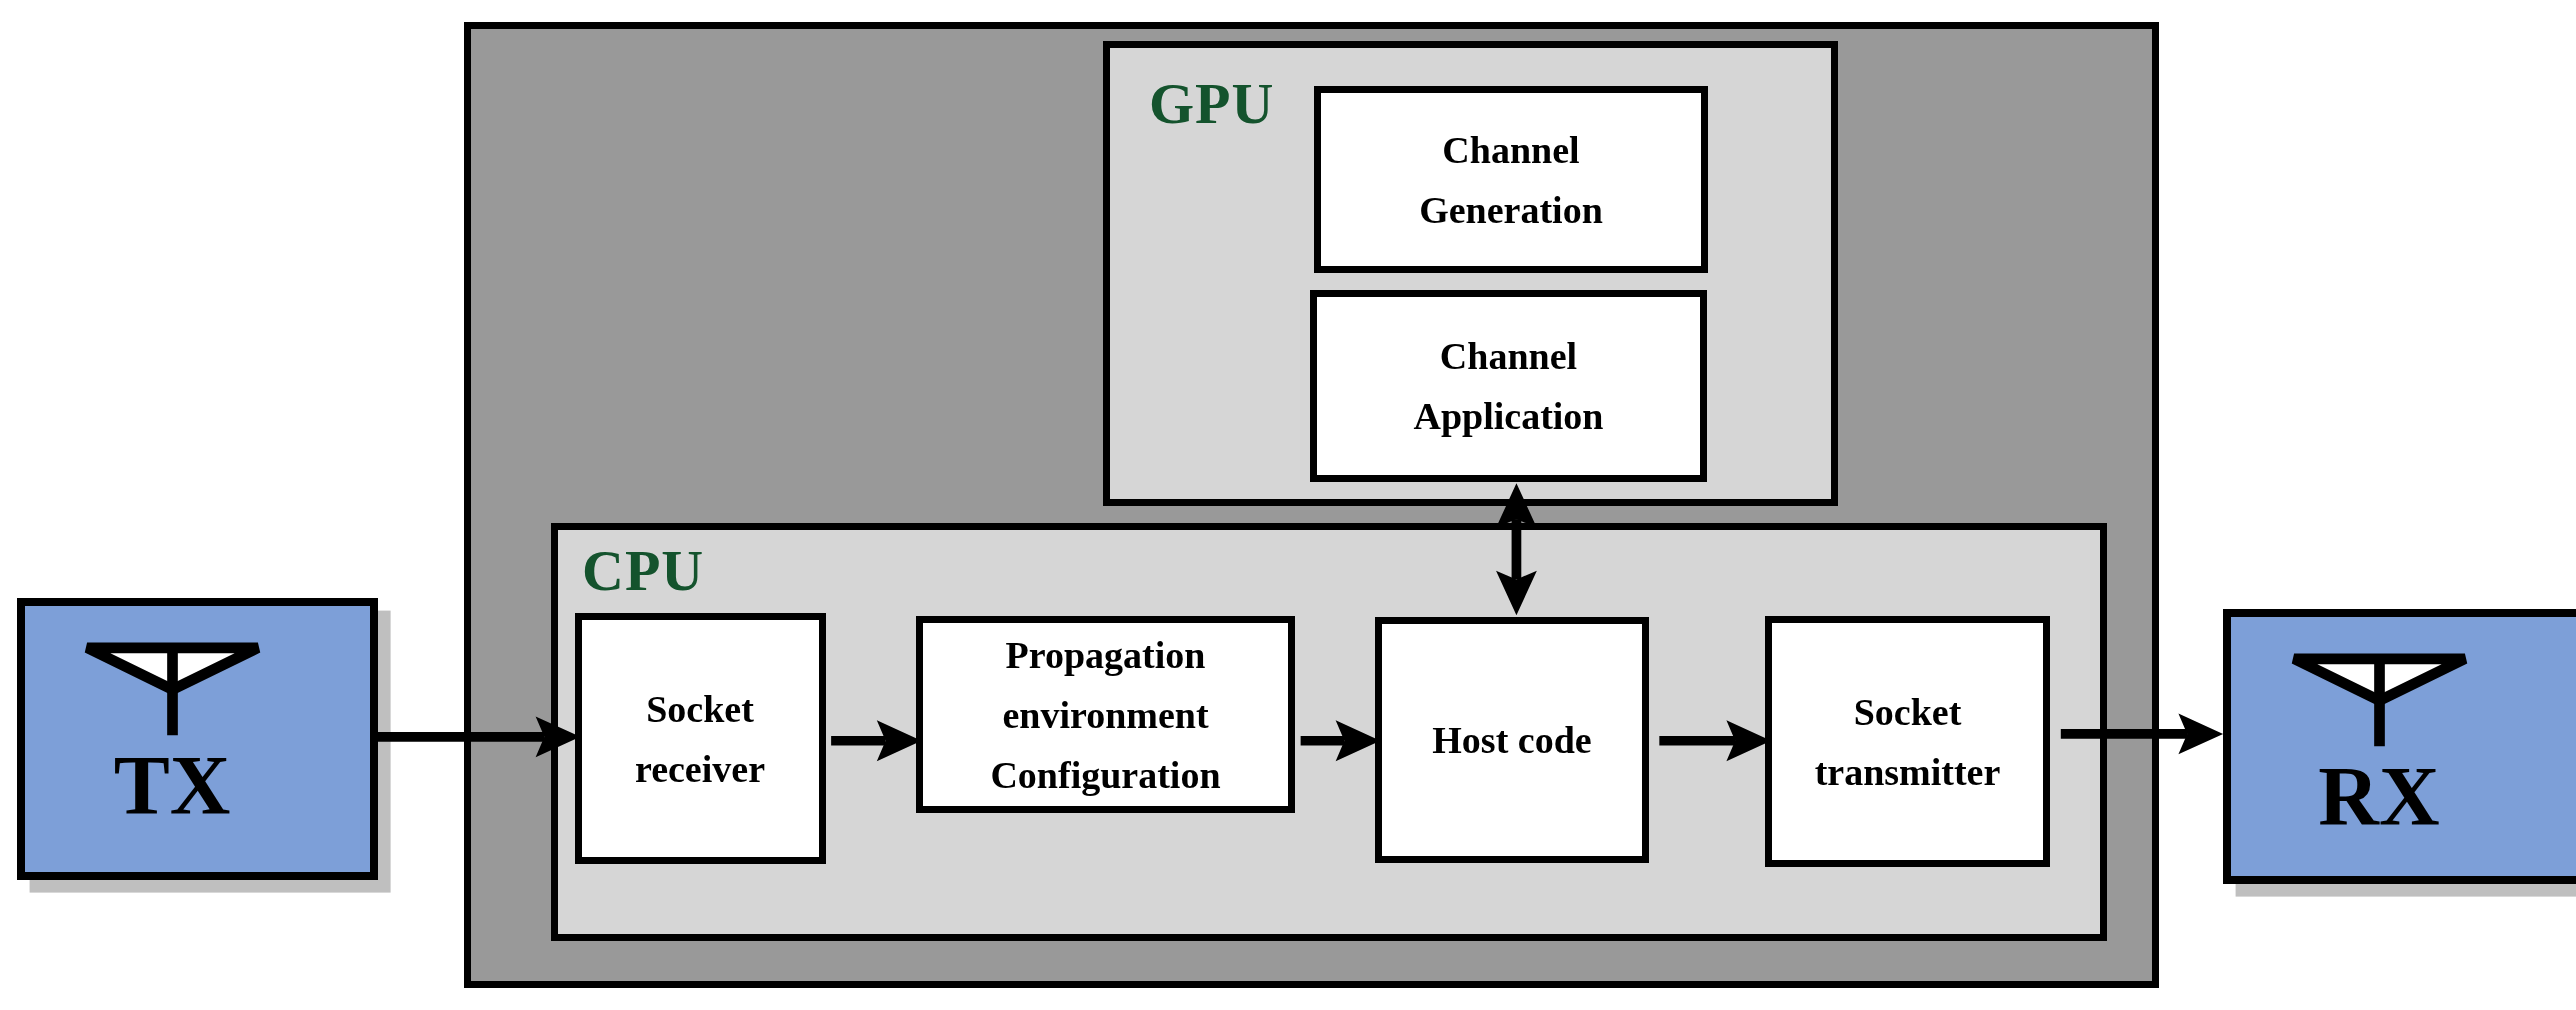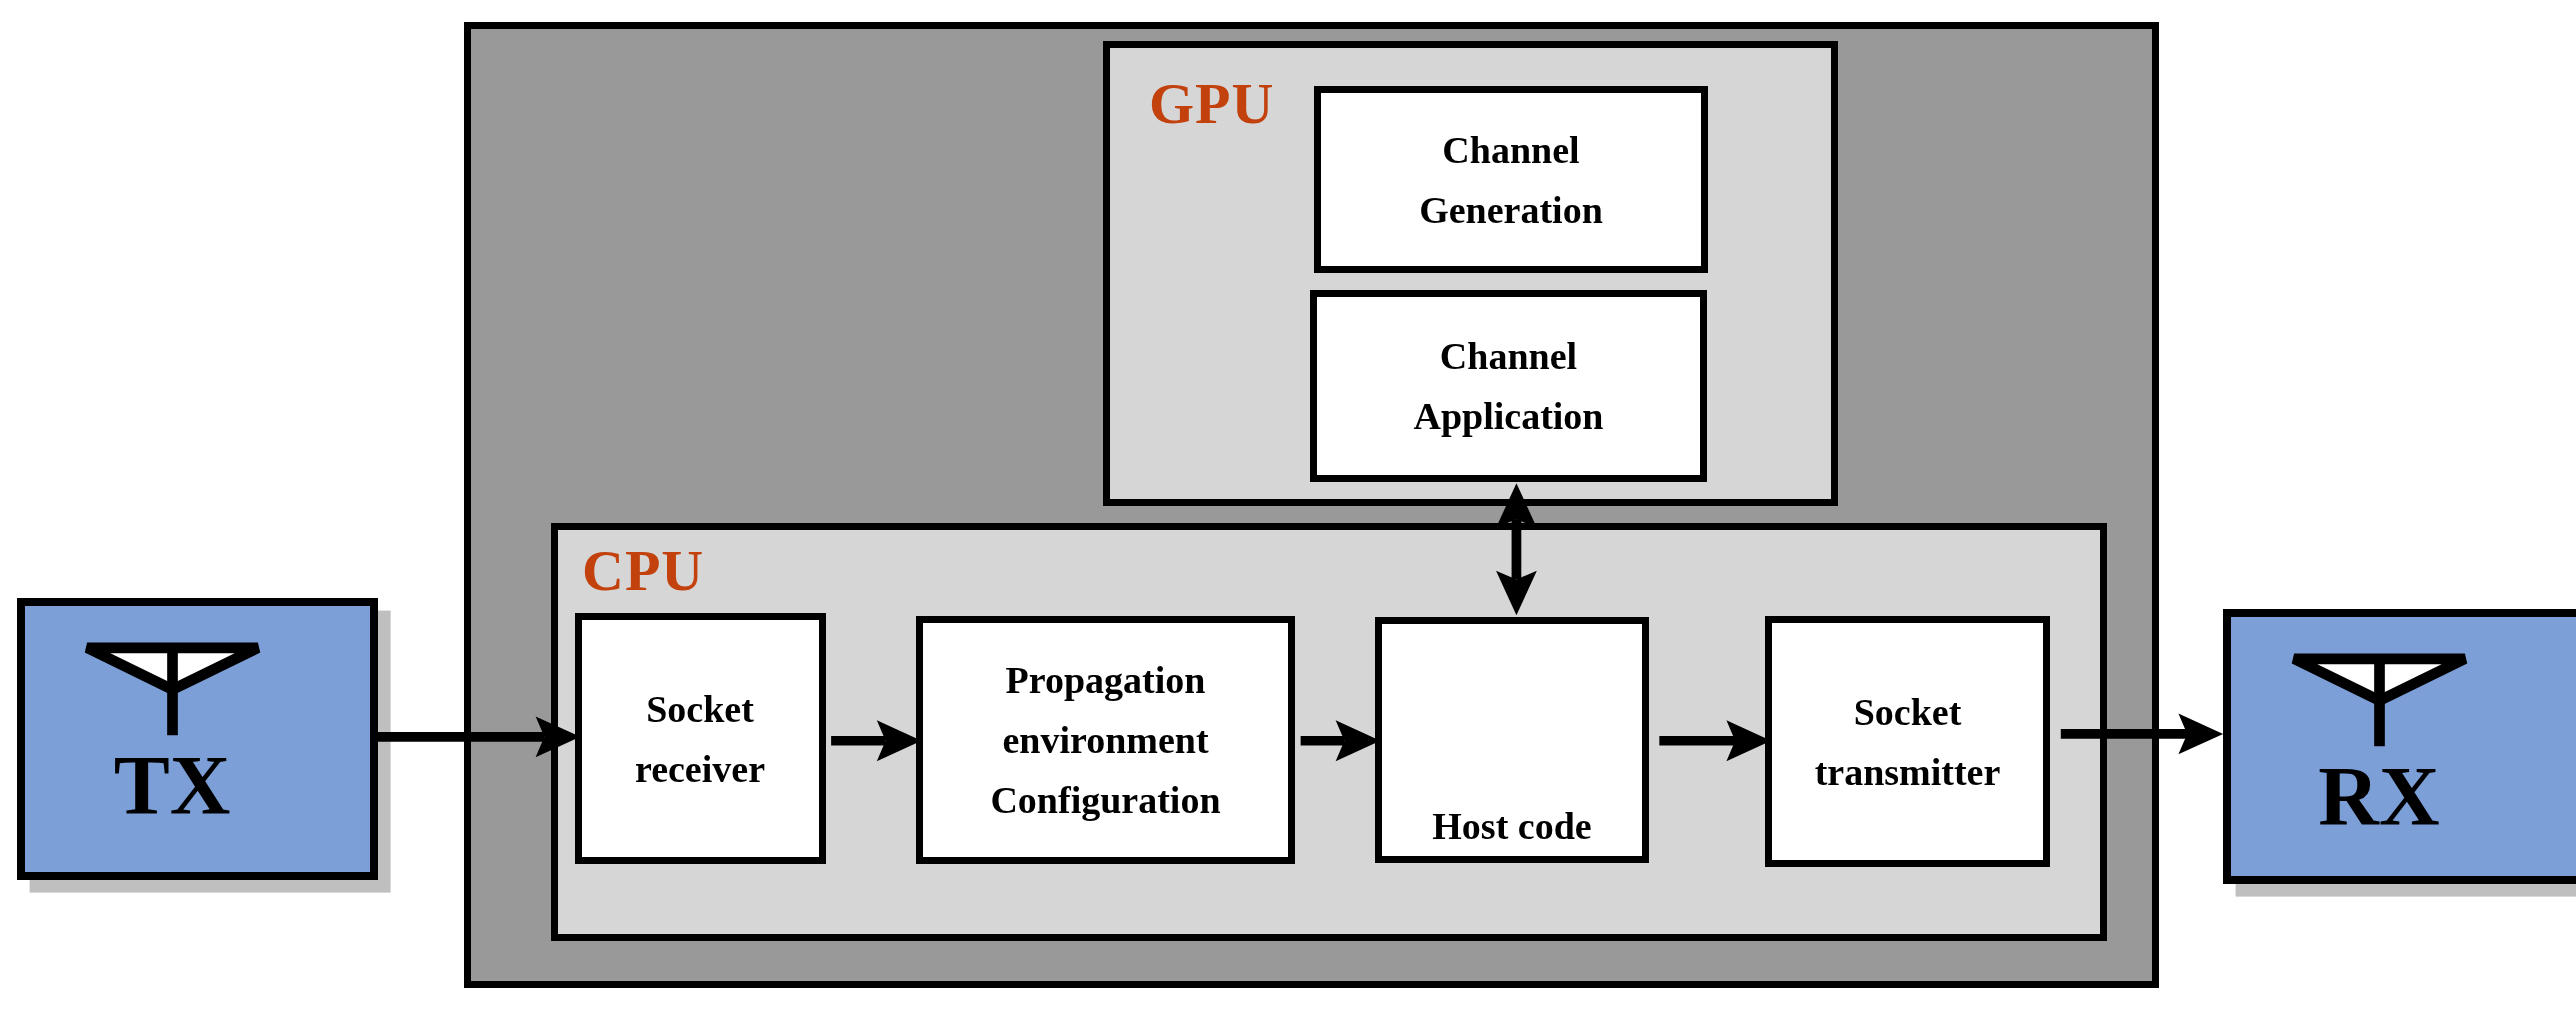--- a/index.html
+++ b/index.html
@@ -34,21 +34,21 @@
   .cpu-box {
     left: 80px; top: 494px; width: 1556px; height: 418px;
     background: var(--panel-gray);
     border: 7.8px solid var(--line-black);
   }
   .panel-label {
     position: absolute;
     font-weight: bold;
     font-size: 58px;
     line-height: 1;
-    color: #c2410c;
+    color: #14532d;
     letter-spacing: 1px;
   }
   .gpu-box .panel-label { left: 39px; top: 27px; }
   .cpu-box .panel-label { left: 24px; top: 11.7px; }
 
   
   .white-box {
     position: absolute;
     background: var(--box-white);
     border: 7.8px solid var(--line-black);
@@ -58,22 +58,22 @@
   .white-box .label {
     font-weight: bold;
     font-size: 38px;
     line-height: 1.58;
     white-space: pre-line;
     color: #000000;
   }
   .box-channel-generation { left: 204px; top: 38px;  width: 394px; height: 187px; }
   .box-channel-application{ left: 200px; top: 242px; width: 397px; height: 192px; }
   .box-socket-receiver    { left: 16.5px;   top: 83px; width: 251px; height: 251px; }
-  .box-propagation        { left: 358px;  top: 86px; width: 379px; height: 248px; }
-  .box-host-code          { left: 817px;  top: 87px; width: 274px; height: 246px; align-items: flex-end; }
+  .box-propagation        { left: 358px;  top: 86px; width: 379px; height: 197px; }
+  .box-host-code          { left: 817px;  top: 87px; width: 274px; height: 246px; }
   .box-socket-transmitter { left: 1207px; top: 86px; width: 285px; height: 251px; }
 
   
   .endpoint {
     position: absolute;
     background: var(--node-blue);
     border: 8.7px solid var(--line-black);
     box-shadow: 12.6px 12.6px 0 var(--shadow-gray);
     display: flex; flex-direction: column;
     align-items: center;

